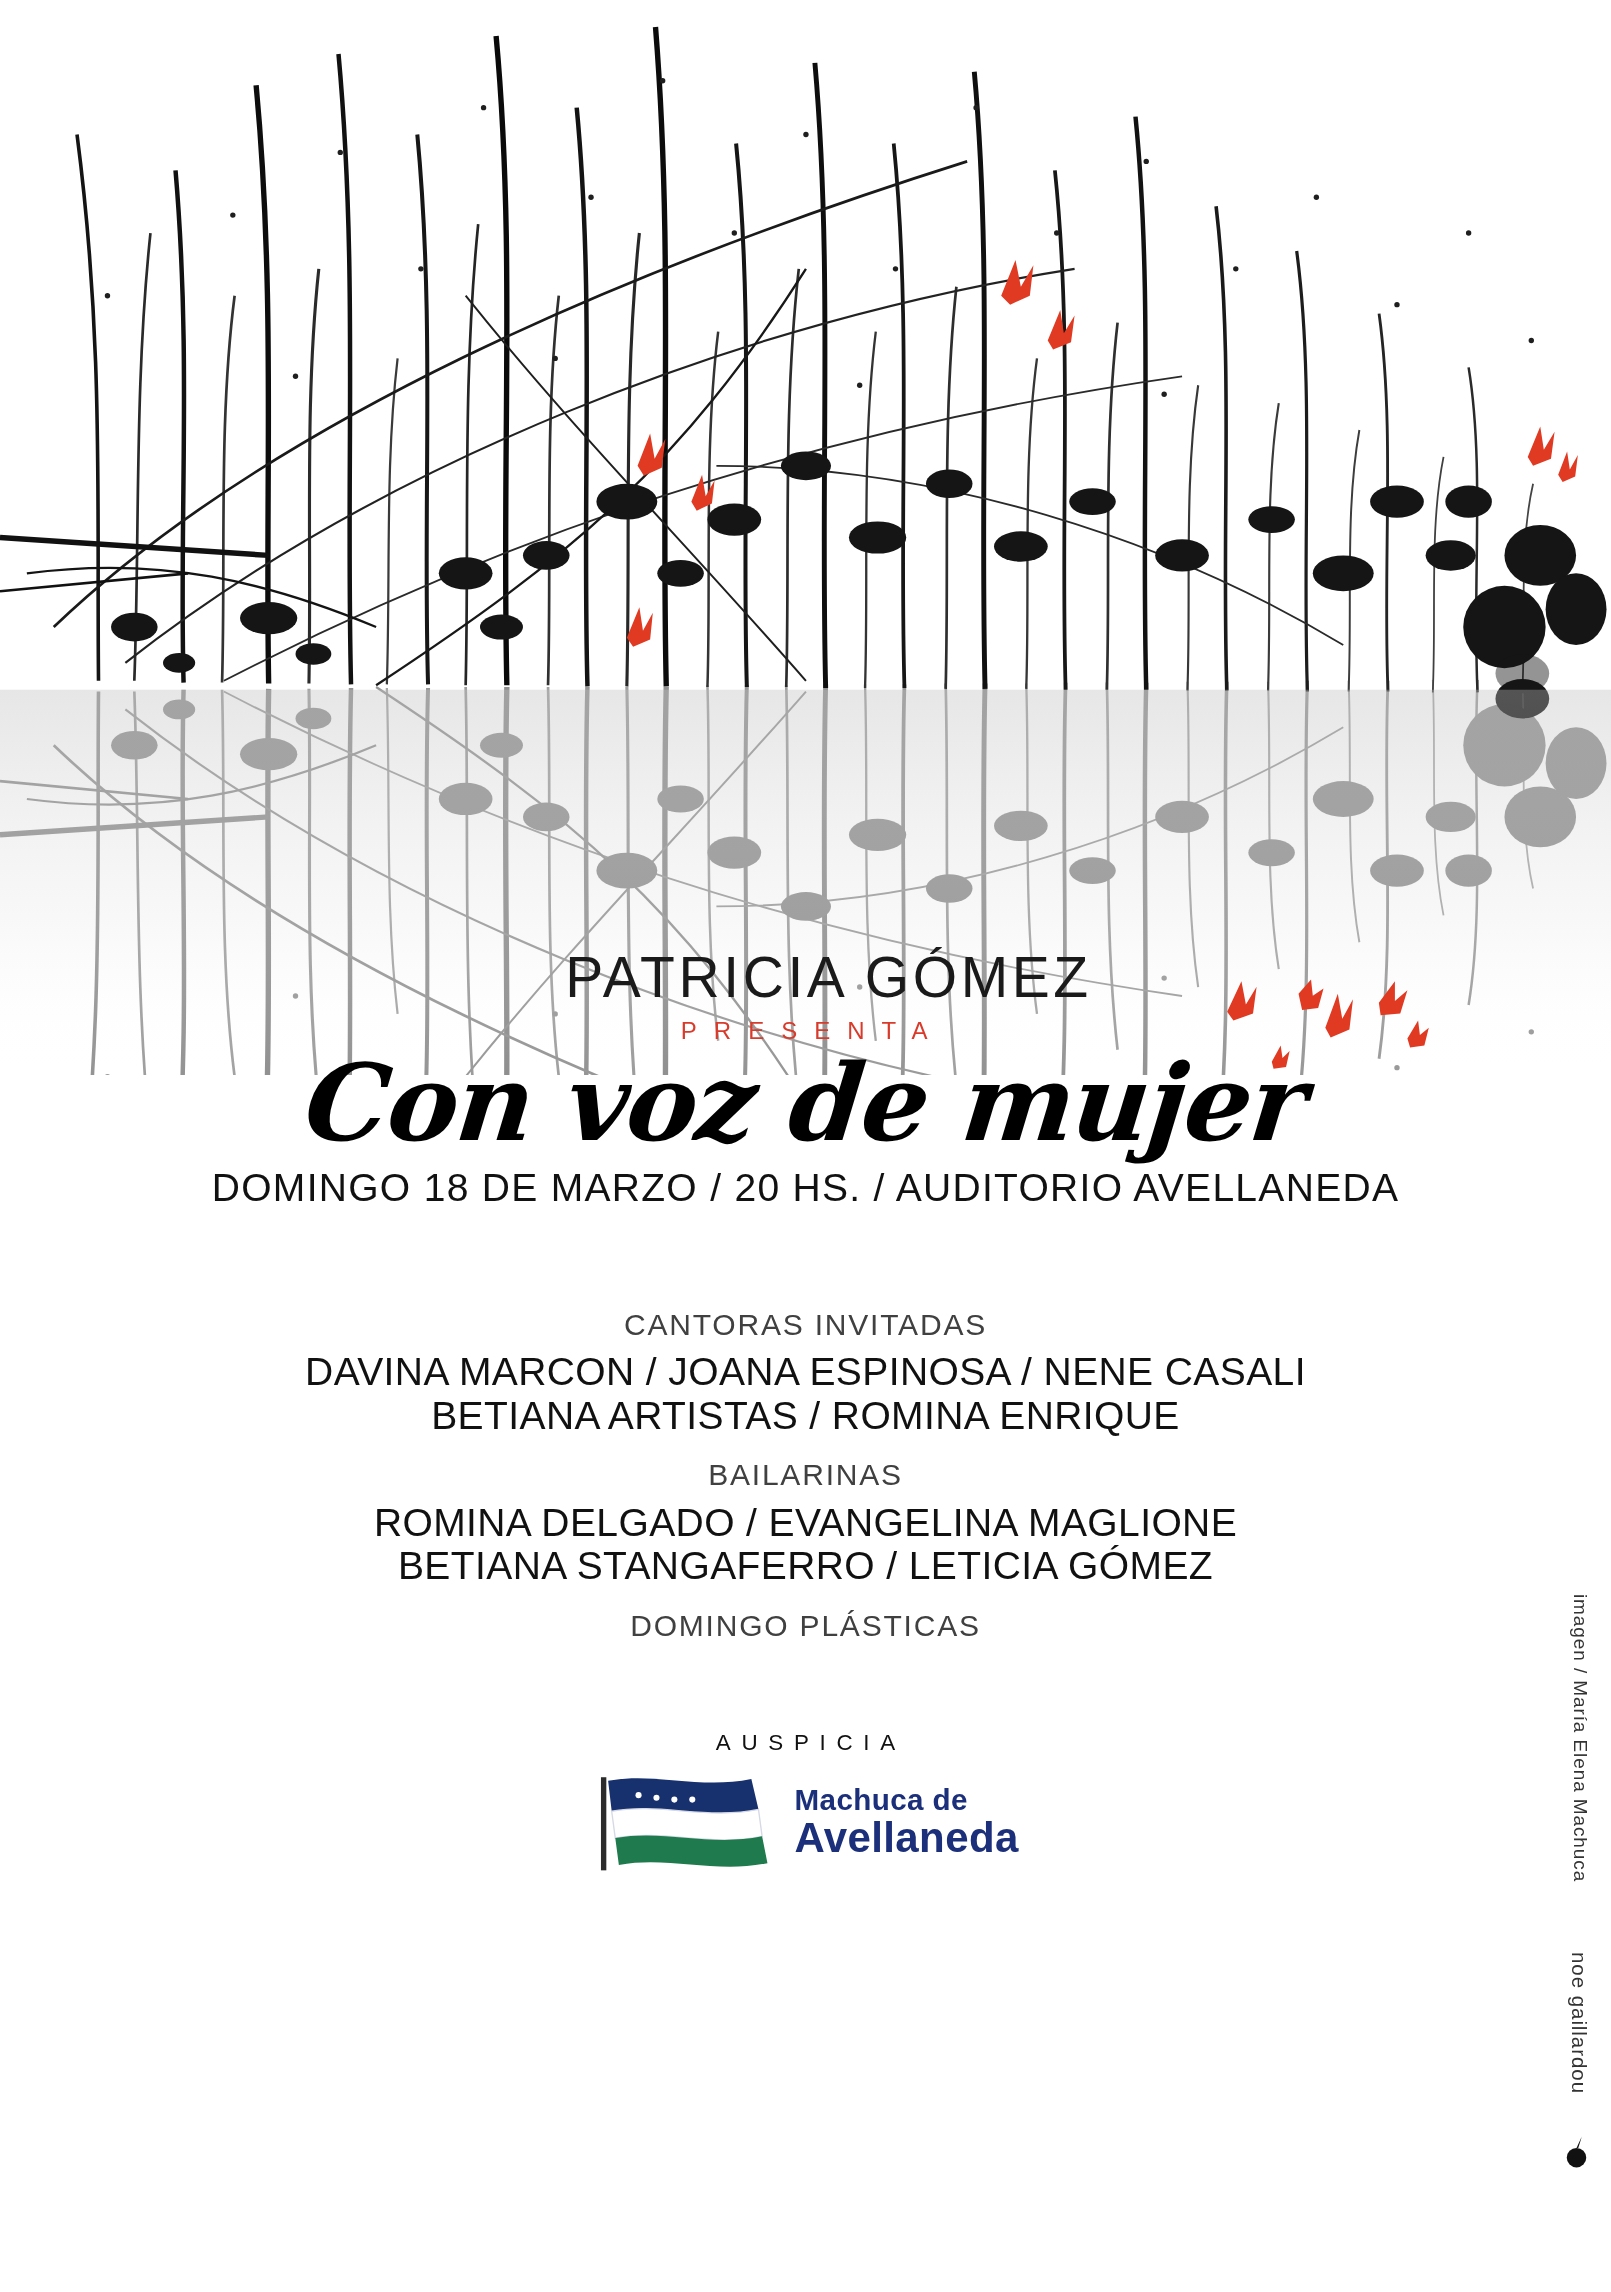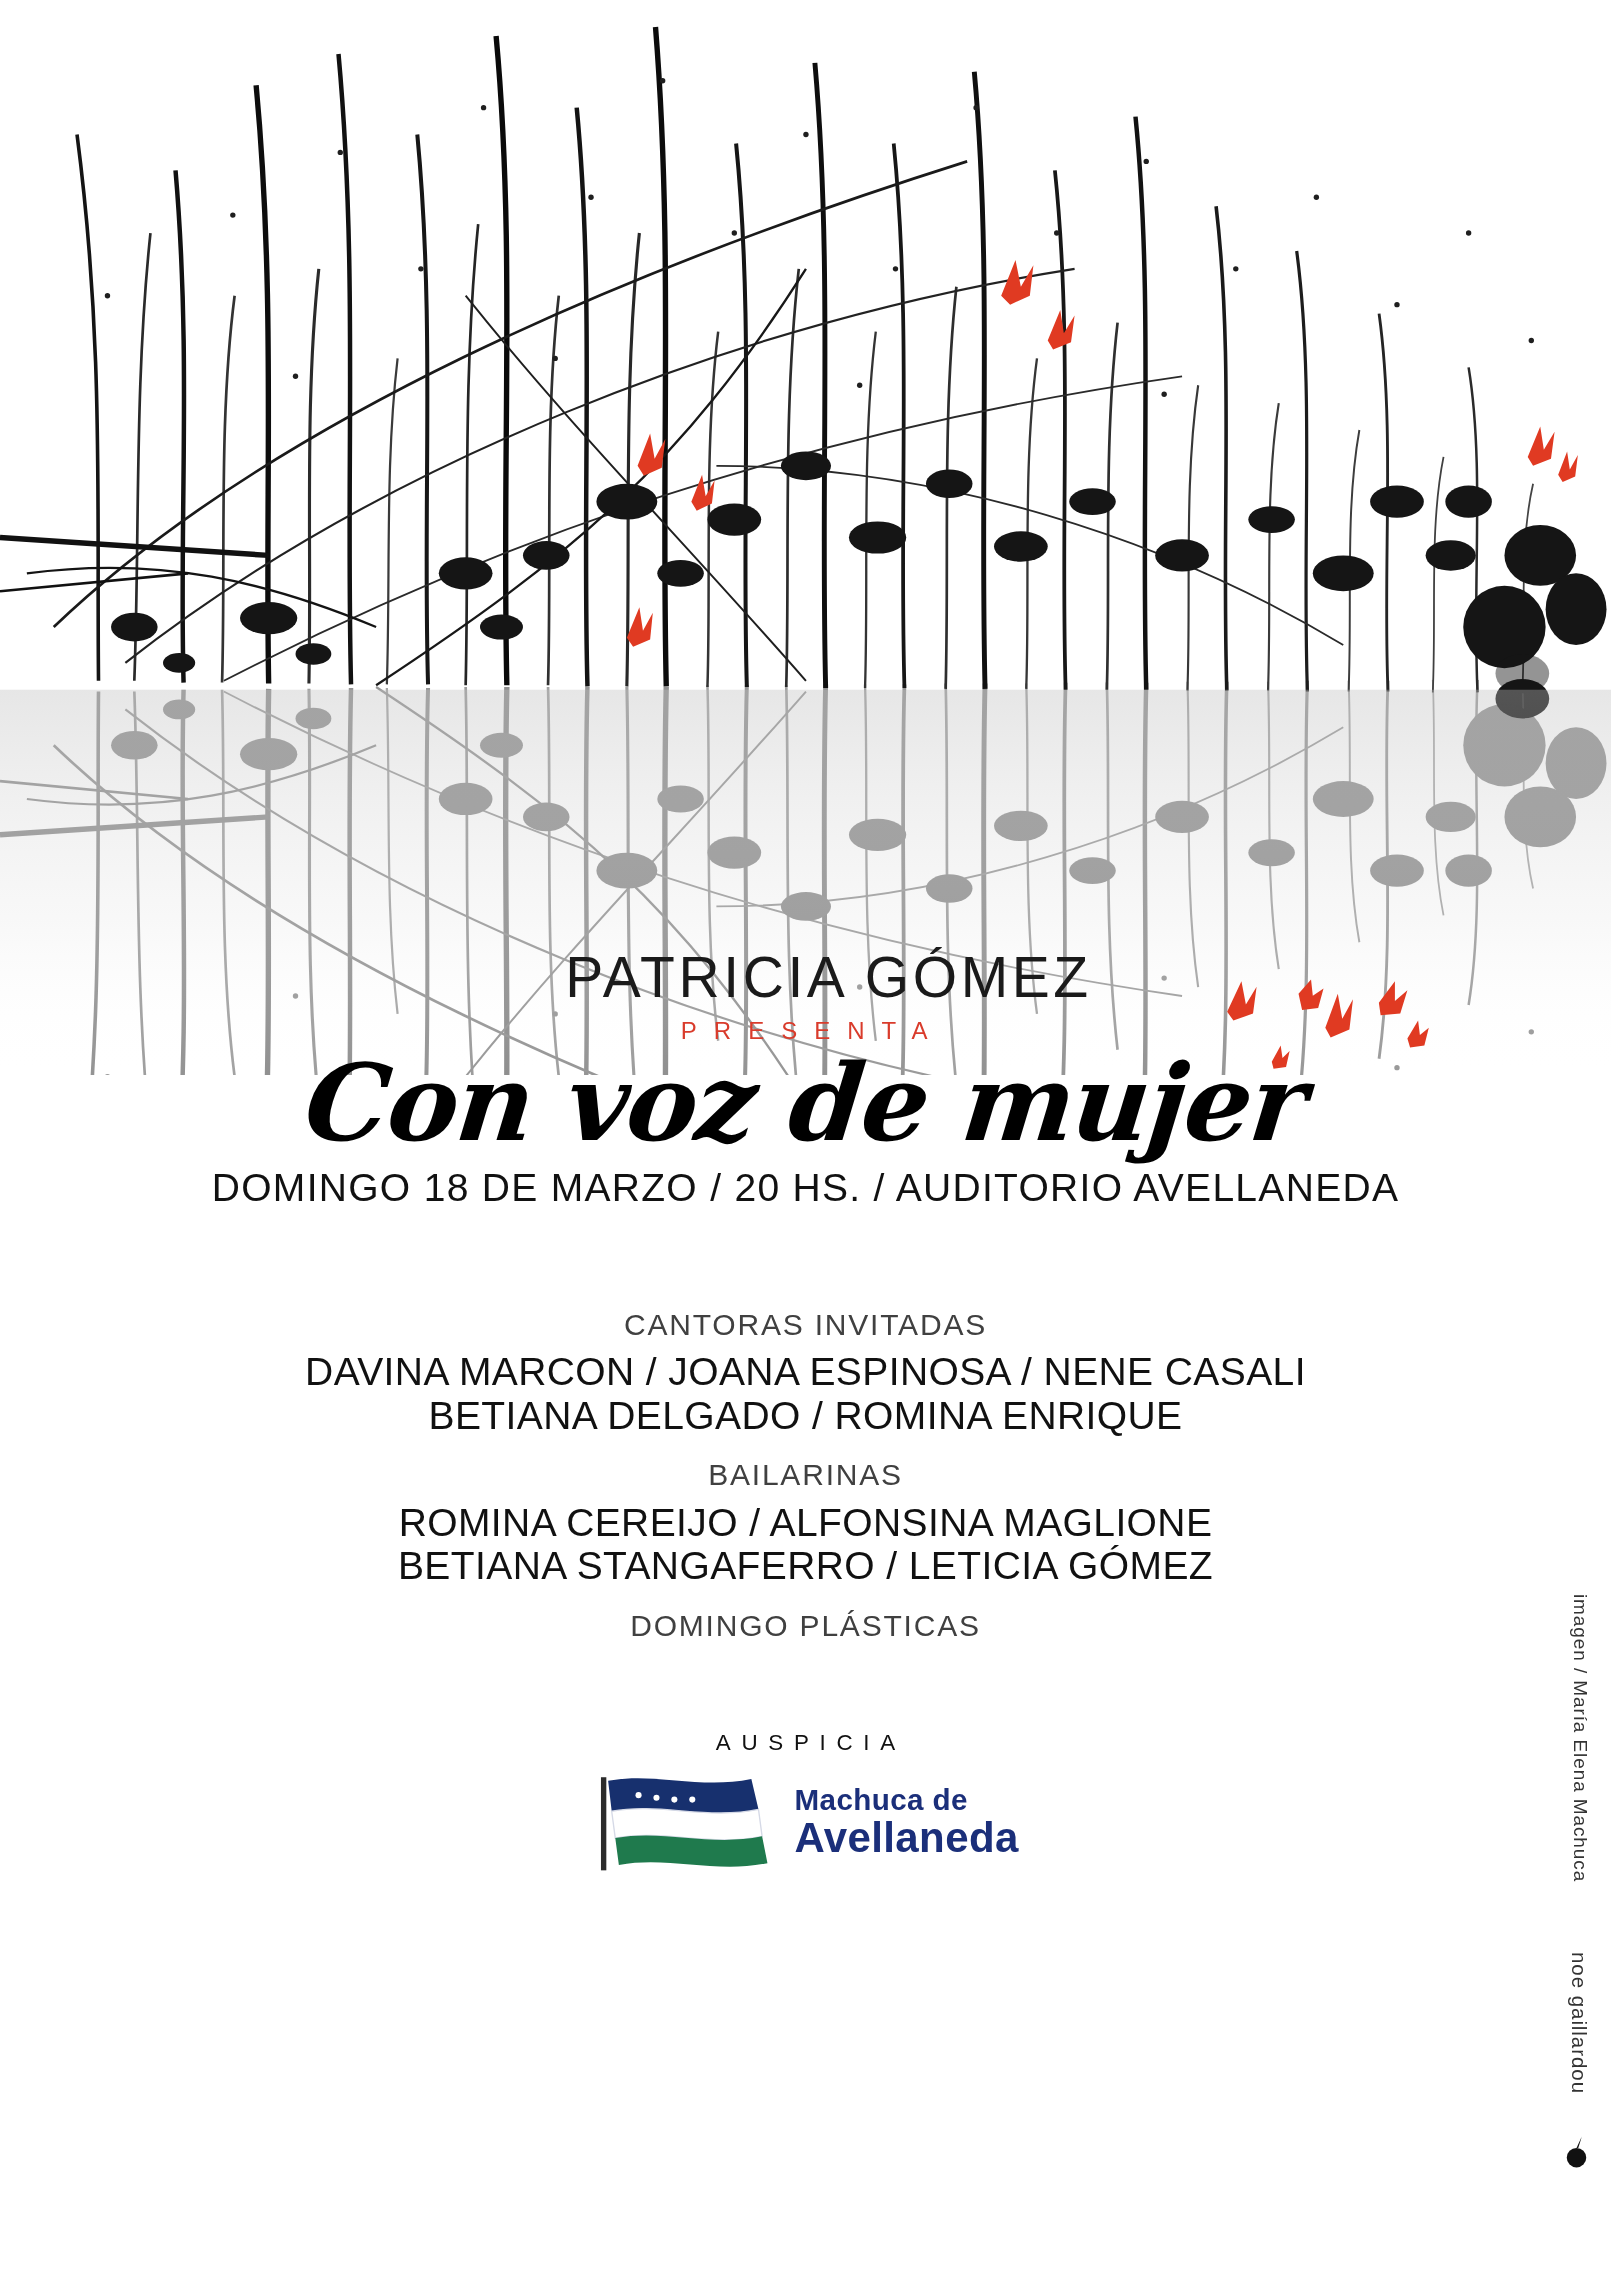--- a/index.html
+++ b/index.html
@@ -302,24 +302,24 @@
 
   <h1 class="presenter-name">PATRICIA GÓMEZ</h1>
   <div class="presenta">PRESENTA</div>
   <div class="show-title">Con voz de mujer</div>
   <div class="event-line">DOMINGO 18 DE MARZO  /  20 HS.  /  AUDITORIO AVELLANEDA</div>
 
   <div class="credits">
 
     <div class="section-head">CANTORAS INVITADAS</div>
     <div class="names">DAVINA MARCON / JOANA ESPINOSA / NENE CASALI</div>
-    <div class="names">BETIANA DELGADO / ROMINA ENRIQUE</div>
+    <div class="names">BETIANA ARTISTAS / ROMINA ENRIQUE</div>
 
     <div class="section-head tight">BAILARINAS</div>
-    <div class="names">ROMINA CEREIJO / ALFONSINA MAGLIONE</div>
+    <div class="names">ROMINA DELGADO / EVANGELINA MAGLIONE</div>
     <div class="names">BETIANA STANGAFERRO / LETICIA GÓMEZ</div>
 
     <div class="section-head tight">DOMINGO PLÁSTICAS</div>
   </div>
 
   <div class="auspicia-block">
     <div class="auspicia">AUSPICIA</div>
     <div class="logo-row">
       <svg width="188" height="104" viewBox="0 0 210 116" aria-hidden="true">
 

